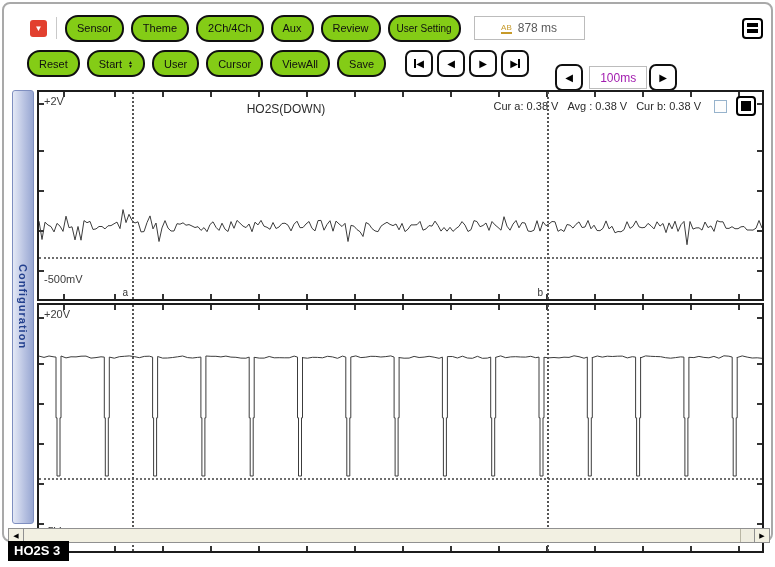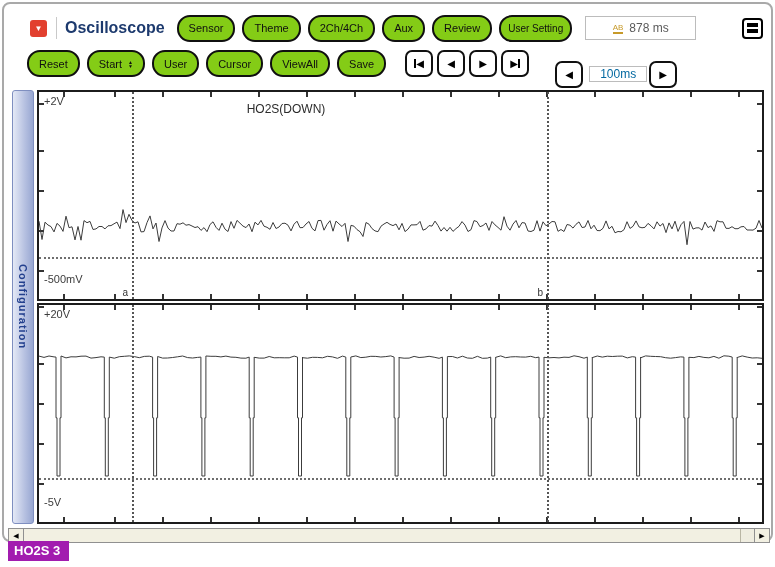--- a/index.html
+++ b/index.html
@@ -23,32 +23,32 @@
   .menu-icon{margin-left:auto;width:21px;height:21px;border:2px solid #000;border-radius:4px;background:#fff;
              display:flex;flex-direction:column;align-items:center;justify-content:center;gap:2px;}
   .menu-icon i{display:block;width:11px;height:4px;background:#000;}
 
   .row2{position:absolute;left:23px;top:46px;right:8px;height:32px;display:flex;align-items:flex-start;}
   .sq{width:28px;height:27px;border:2px solid #101010;border-radius:7px;background:#fff;display:flex;
       align-items:center;justify-content:center;font-size:10px;color:#000;margin-right:4px;cursor:pointer;}
   .sq .bar{width:2px;height:9px;background:#000;}
   .spin{display:inline-flex;flex-direction:column;line-height:4px;font-size:5px;margin-left:6px;}
   .tb-group{display:flex;align-items:center;margin-left:22px;}
-  .tb-box{width:58px;height:16px;border:1px solid #bcbcbc;background:#fff;color:#0369a1;font-size:12px;
+  .tb-box{width:58px;height:23px;border:1px solid #bcbcbc;background:#fff;color:#a21caf;font-size:12px;
           display:flex;align-items:center;justify-content:center;margin:16px 2px;}
 
   
   .scope{position:absolute;left:8px;top:86px;width:755px;height:436px;}
   .config-tab{position:absolute;left:0;top:0;width:22px;height:434px;border:1px solid #7f8fc0;border-radius:3px;
               background:linear-gradient(90deg,#e4e9f6 0%,#b9c3e2 55%,#98a7d2 100%);
               display:flex;align-items:center;justify-content:center;}
   .config-tab span{writing-mode:vertical-rl;font-size:11px;font-weight:bold;color:#23408e;letter-spacing:1px;}
   .panel{position:absolute;left:25px;width:727px;border:2px solid #1c1c1c;background:#fff;}
   .panel1{top:0;height:211px;}
-  .panel2{top:213px;height:221px;padding-left:24px;}
+  .panel2{top:213px;height:250px;padding-left:24px;}
   .plot{position:absolute;inset:0;overflow:hidden;}
   .plot svg{position:absolute;left:0;top:0;}
   .vlabel{position:absolute;left:5px;font-size:11px;color:#3c3c3c;}
   .vlabel.top{top:3px;} .vlabel.bot{bottom:14px;}
   .chart-title{position:absolute;top:10px;left:247px;transform:translateX(-50%);font-size:12px;color:#2b2b2b;white-space:nowrap;}
   .readings{position:absolute;top:4px;right:6px;display:flex;align-items:center;gap:9px;font-size:11px;color:#2b2b2b;white-space:nowrap;}
   .readings b{font-weight:normal;}
   .chk{width:13px;height:13px;border:1px solid #97b3cc;background:#fdfdfd;margin-left:4px;cursor:pointer;}
   .blackbtn{width:20px;height:20px;border:2px solid #000;border-radius:4px;background:#fff;display:flex;
             align-items:center;justify-content:center;cursor:pointer;}
@@ -65,35 +65,34 @@
 
   
   .hscroll{position:absolute;left:4px;top:524px;width:762px;height:15px;border:1px solid #909090;
            background:#f2f0e2;display:flex;align-items:stretch;}
   .hs-btn{width:15px;display:flex;align-items:center;justify-content:center;font-size:7px;color:#000;
           background:#f2f0e2;cursor:pointer;flex:0 0 auto;}
   .hs-btn.left{border-right:1px solid #909090;}
   .hs-btn.right{border-left:1px solid #909090;}
   .hs-thumb{flex:1 1 auto;background:#f2f0e2;}
   .hs-edge{width:14px;border-left:1px solid #b9b6a4;background:#efede0;}
-  .tag{position:absolute;left:8px;top:541px;background:#a21caf;color:#fff;font-size:13px;font-weight:bold;
+  .tag{position:absolute;left:8px;top:541px;background:#000000;color:#fff;font-size:13px;font-weight:bold;
        padding:2px 9px 3px 6px;}
 </style>
 </head>
 <body>
 
 <div class="screen">
   <div class="window">
 
     <div class="row1">
       <div class="drop-icon">
           <span>▼</span>
         </div>
       <div class="vdiv"></div>
-      <div class="app-title">Oscilloscope</div>
       <button class="pill">Sensor</button>
       <button class="pill">Theme</button>
       <button class="pill">2Ch/4Ch</button>
       <button class="pill">Aux</button>
       <button class="pill">Review</button>
       <button class="pill small">User Setting</button>
       <div class="time-box">
         <span class="ab-icon">AB</span>
         <span>878 ms</span>
       </div>
@@ -158,20 +157,29 @@
             </svg>
             <div class="zero-line" style="top: 164.6px;"></div>
             <div class="cursor-line" style="left: 93px;"></div>
             <div class="cursor-line" style="left: 508px;"></div>
             <div class="cur-letter" style="left: 83.544px;">a</div>
             <div class="cur-letter" style="left: 498.546px;">b</div>
           </div>
         <div class="vlabel top">+2V</div>
         <div class="vlabel bot">-500mV</div>
         <div class="chart-title">HO2S(DOWN)</div>
+        <div class="readings">
+          <span><b>Cur a:</b> <span>0.38 V</span></span>
+          <span><b>Avg :</b> <span>0.38 V</span></span>
+          <span><b>Cur b:</b> <span>0.38 V</span></span>
+          <span class="chk"></span>
+          <span class="blackbtn">
+              <i></i>
+            </span>
+        </div>
       </div>
 
       <div class="panel panel2">
         <div class="plot">
           <div class="hticks top"></div>
           <div class="hticks bot"></div>
           <div class="vticks left"></div>
           <div class="vticks right"></div>
         <svg width="723" height="217">
               <polyline points="0,51.1 5,52.4 10,51.0 15,51.9 17,52.1 17,112.8 18,112.8 18,171.0 21,171.0 21,112.8 22,112.8 22,52.1 22,51.0 27,52.9 32,51.8 37,51.9 42,51.2 47,51.1 52,53.1 57,52.6 62,51.8 65.3,52.1 65.3,112.8 66.3,112.8 66.3,171.0 69.3,171.0 69.3,112.8 70.3,112.8 70.3,52.1 70.3,52.1 75.3,53.2 80.3,51.7 85.3,51.3 90.3,50.9 95.3,51.6 100.3,52.7 105.3,51.4 110.3,51.2 113.6,52.1 113.6,112.8 114.6,112.8 114.6,171.0 117.6,171.0 117.6,112.8 118.6,112.8 118.6,52.1 118.6,51.5 123.6,53.1 128.6,53.0 133.6,52.5 138.6,51.8 143.6,51.0 148.6,52.6 153.6,53.0 158.6,52.4 161.89999999999998,52.1 161.89999999999998,112.8 162.89999999999998,112.8 162.89999999999998,171.0 165.89999999999998,171.0 165.89999999999998,112.8 166.89999999999998,112.8 166.89999999999998,52.1 166.89999999999998,51.0 171.89999999999998,51.3 176.89999999999998,51.3 181.89999999999998,51.9 186.89999999999998,51.1 191.89999999999998,52.1 196.89999999999998,52.3 201.89999999999998,53.1 206.89999999999998,53.2 210.2,52.1 210.2,112.8 211.2,112.8 211.2,171.0 214.2,171.0 214.2,112.8 215.2,112.8 215.2,52.1 215.2,52.3 220.2,53.1 225.2,53.1 230.2,51.5 235.2,52.8 240.2,52.7 245.2,52.8 250.2,52.8 255.2,51.1 258.5,52.1 258.5,112.8 259.5,112.8 259.5,171.0 262.5,171.0 262.5,112.8 263.5,112.8 263.5,52.1 263.5,52.7 268.5,53.2 273.5,52.3 278.5,52.4 283.5,52.8 288.5,51.3 293.5,51.9 298.5,53.3 303.5,51.1 306.8,52.1 306.8,112.8 307.8,112.8 307.8,171.0 310.8,171.0 310.8,112.8 311.8,112.8 311.8,52.1 311.8,52.0 316.8,50.9 321.8,52.6 326.8,52.2 331.8,51.3 336.8,51.4 341.8,52.0 346.8,51.6 351.8,50.9 355.1,52.1 355.1,112.8 356.1,112.8 356.1,171.0 359.1,171.0 359.1,112.8 360.1,112.8 360.1,52.1 360.1,52.6 365.1,53.2 370.1,53.1 375.1,51.4 380.1,52.5 385.1,52.1 390.1,51.3 395.1,52.2 400.1,53.3 403.40000000000003,52.1 403.40000000000003,112.8 404.40000000000003,112.8 404.40000000000003,171.0 407.40000000000003,171.0 407.40000000000003,112.8 408.40000000000003,112.8 408.40000000000003,52.1 408.40000000000003,51.6 413.40000000000003,51.5 418.40000000000003,53.0 423.40000000000003,51.2 428.40000000000003,53.0 433.40000000000003,53.3 438.40000000000003,51.3 443.40000000000003,53.3 448.40000000000003,53.1 451.70000000000005,52.1 451.70000000000005,112.8 452.70000000000005,112.8 452.70000000000005,171.0 455.70000000000005,171.0 455.70000000000005,112.8 456.70000000000005,112.8 456.70000000000005,52.1 456.70000000000005,52.3 461.70000000000005,50.9 466.70000000000005,52.7 471.70000000000005,51.9 476.70000000000005,51.7 481.70000000000005,52.0 486.70000000000005,52.1 491.70000000000005,51.3 496.70000000000005,52.7 500.00000000000006,52.1 500.00000000000006,112.8 501.00000000000006,112.8 501.00000000000006,171.0 504.00000000000006,171.0 504.00000000000006,112.8 505.00000000000006,112.8 505.00000000000006,52.1 505.00000000000006,52.3 510.00000000000006,52.8 515,52.5 520,52.9 525,52.2 530,52.4 535,50.8 540,51.7 545,53.2 548.3000000000001,52.1 548.3000000000001,112.8 549.3000000000001,112.8 549.3000000000001,171.0 552.3000000000001,171.0 552.3000000000001,112.8 553.3000000000001,112.8 553.3000000000001,52.1 553.3000000000001,52.6 558.3000000000001,51.0 563.3000000000001,52.1 568.3000000000001,51.2 573.3000000000001,51.5 578.3000000000001,51.2 583.3000000000001,51.1 588.3000000000001,52.9 593.3000000000001,51.7 596.6,52.1 596.6,112.8 597.6,112.8 597.6,171.0 600.6,171.0 600.6,112.8 601.6,112.8 601.6,52.1 601.6,52.8 606.6,50.9 611.6,51.3 616.6,51.5 621.6,51.7 626.6,52.7 631.6,53.2 636.6,52.6 641.6,51.9 644.9,52.1 644.9,112.8 645.9,112.8 645.9,171.0 648.9,171.0 648.9,112.8 649.9,112.8 649.9,52.1 649.9,52.3 654.9,52.6 659.9,51.4 664.9,52.4 669.9,52.8 674.9,51.4 679.9,53.2 684.9,50.8 689.9,51.2 693.1999999999999,52.1 693.1999999999999,112.8 694.1999999999999,112.8 694.1999999999999,171.0 697.1999999999999,171.0 697.1999999999999,112.8 698.1999999999999,112.8 698.1999999999999,52.1 698.1999999999999,52.5 703.1999999999999,50.9 708.1999999999999,52.1 713.1999999999999,53.0 718.1999999999999,52.8 723.1999999999999,53.3" fill="none" stroke="#3c3c3c" stroke-width="1"></polyline>

